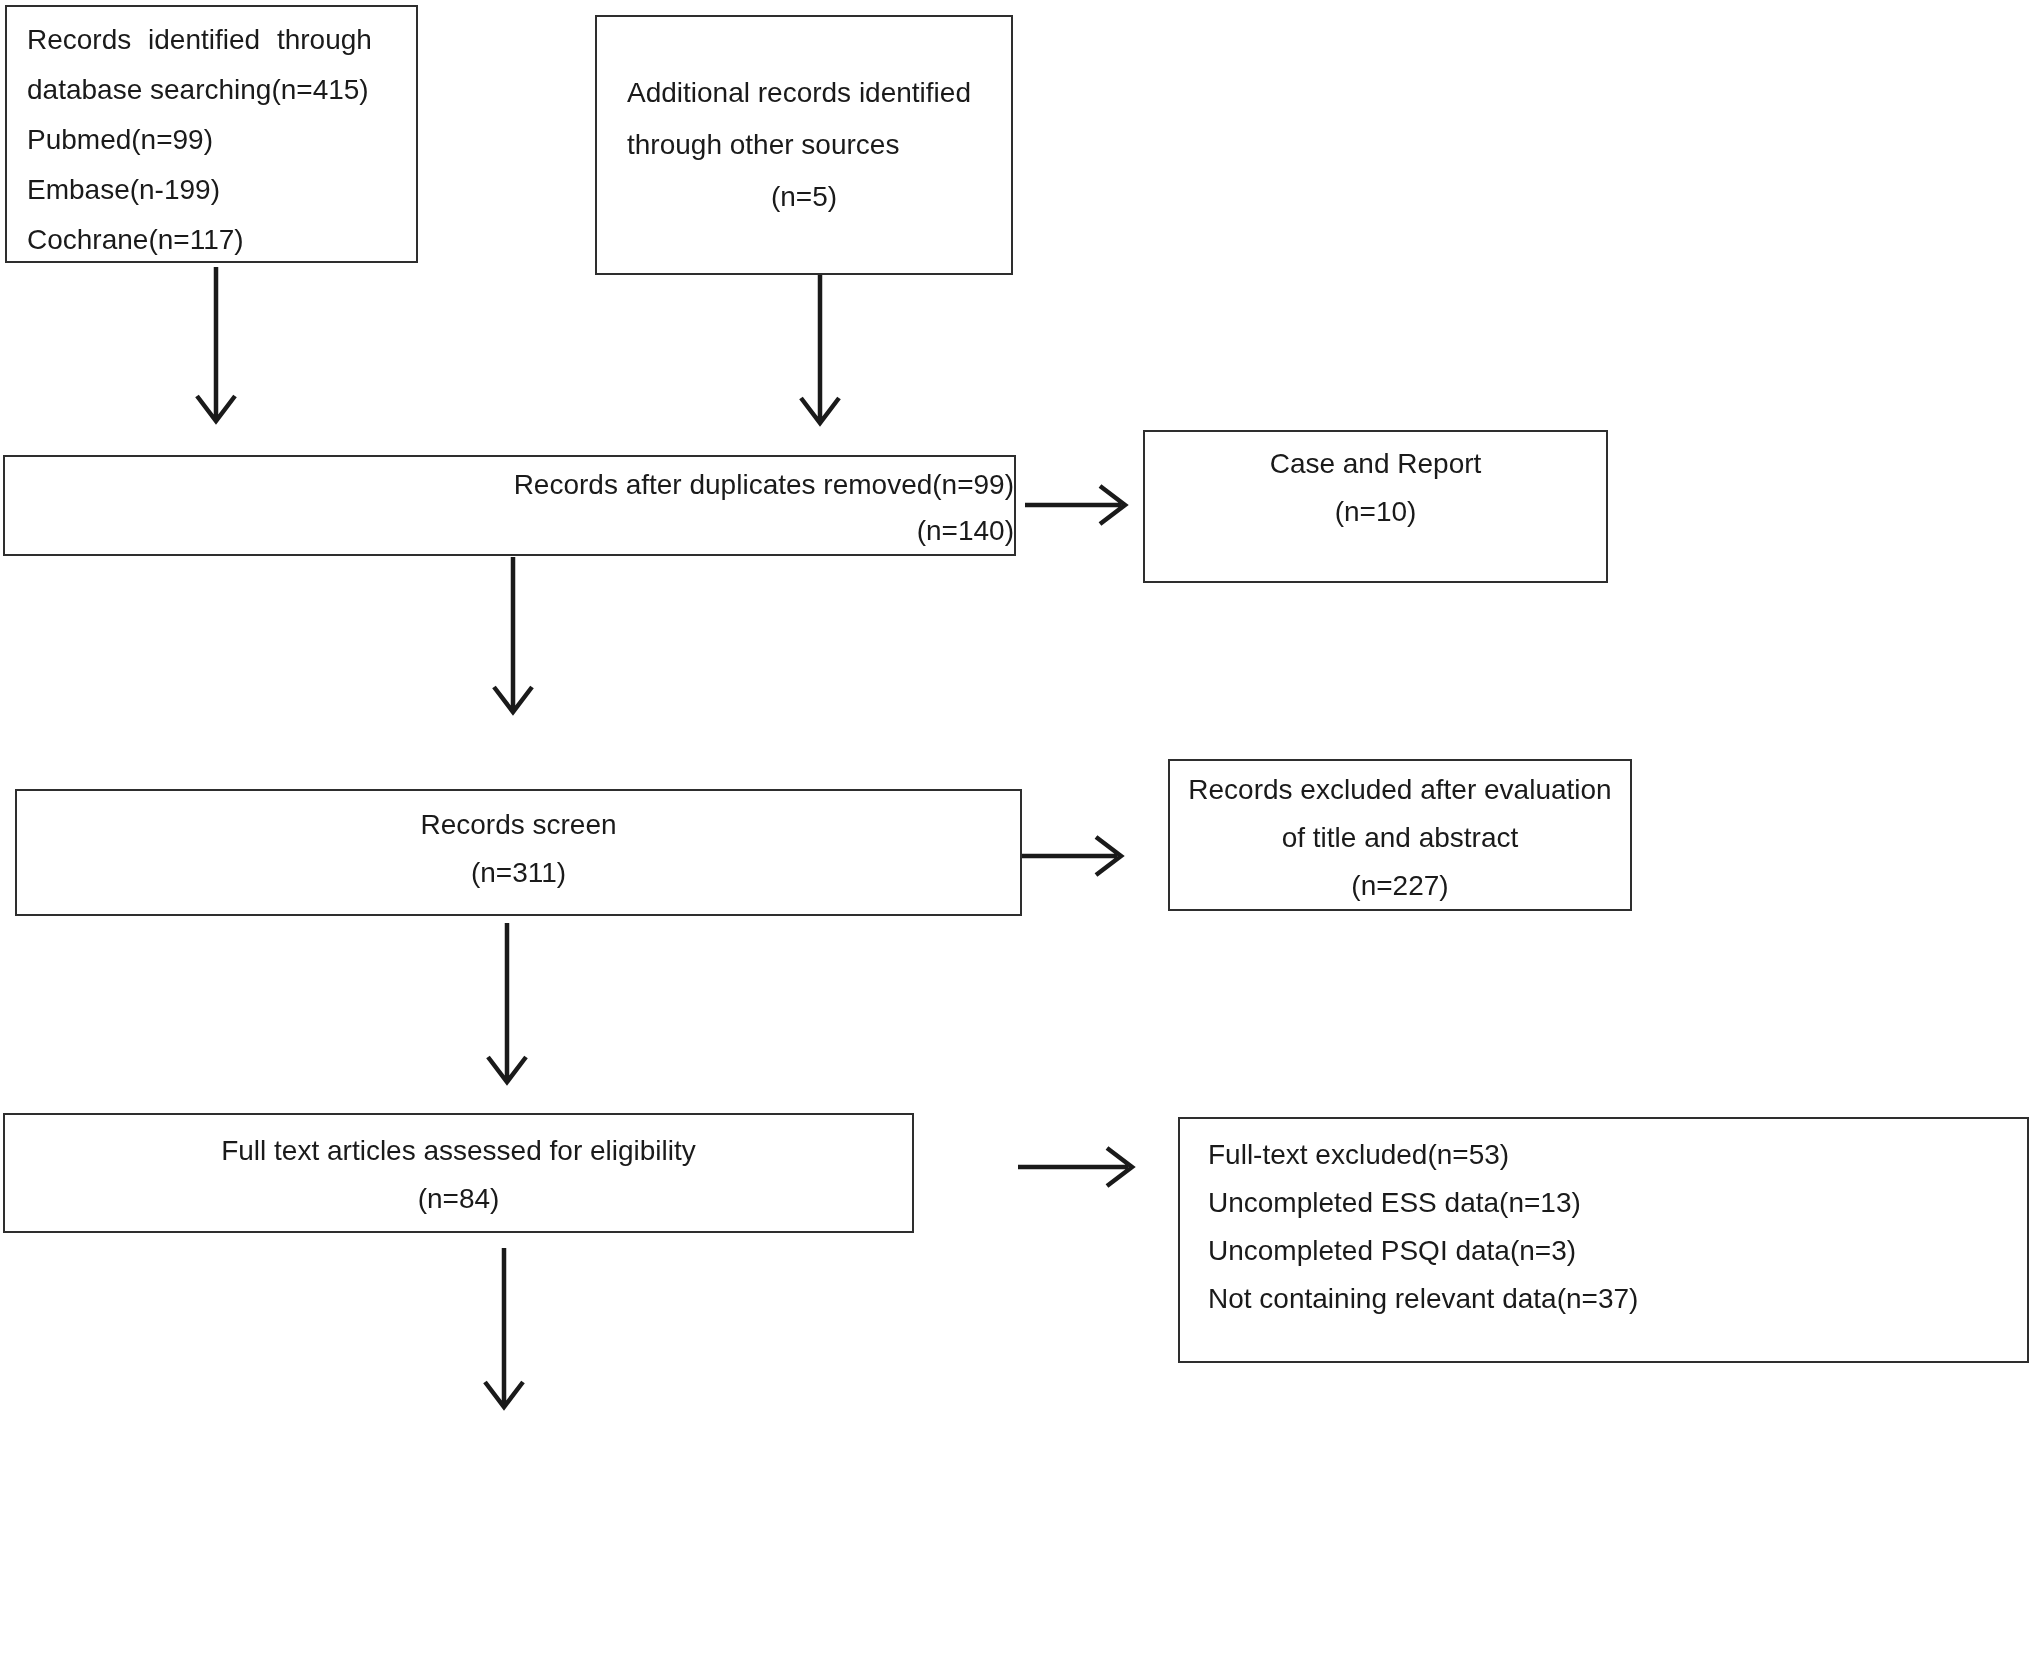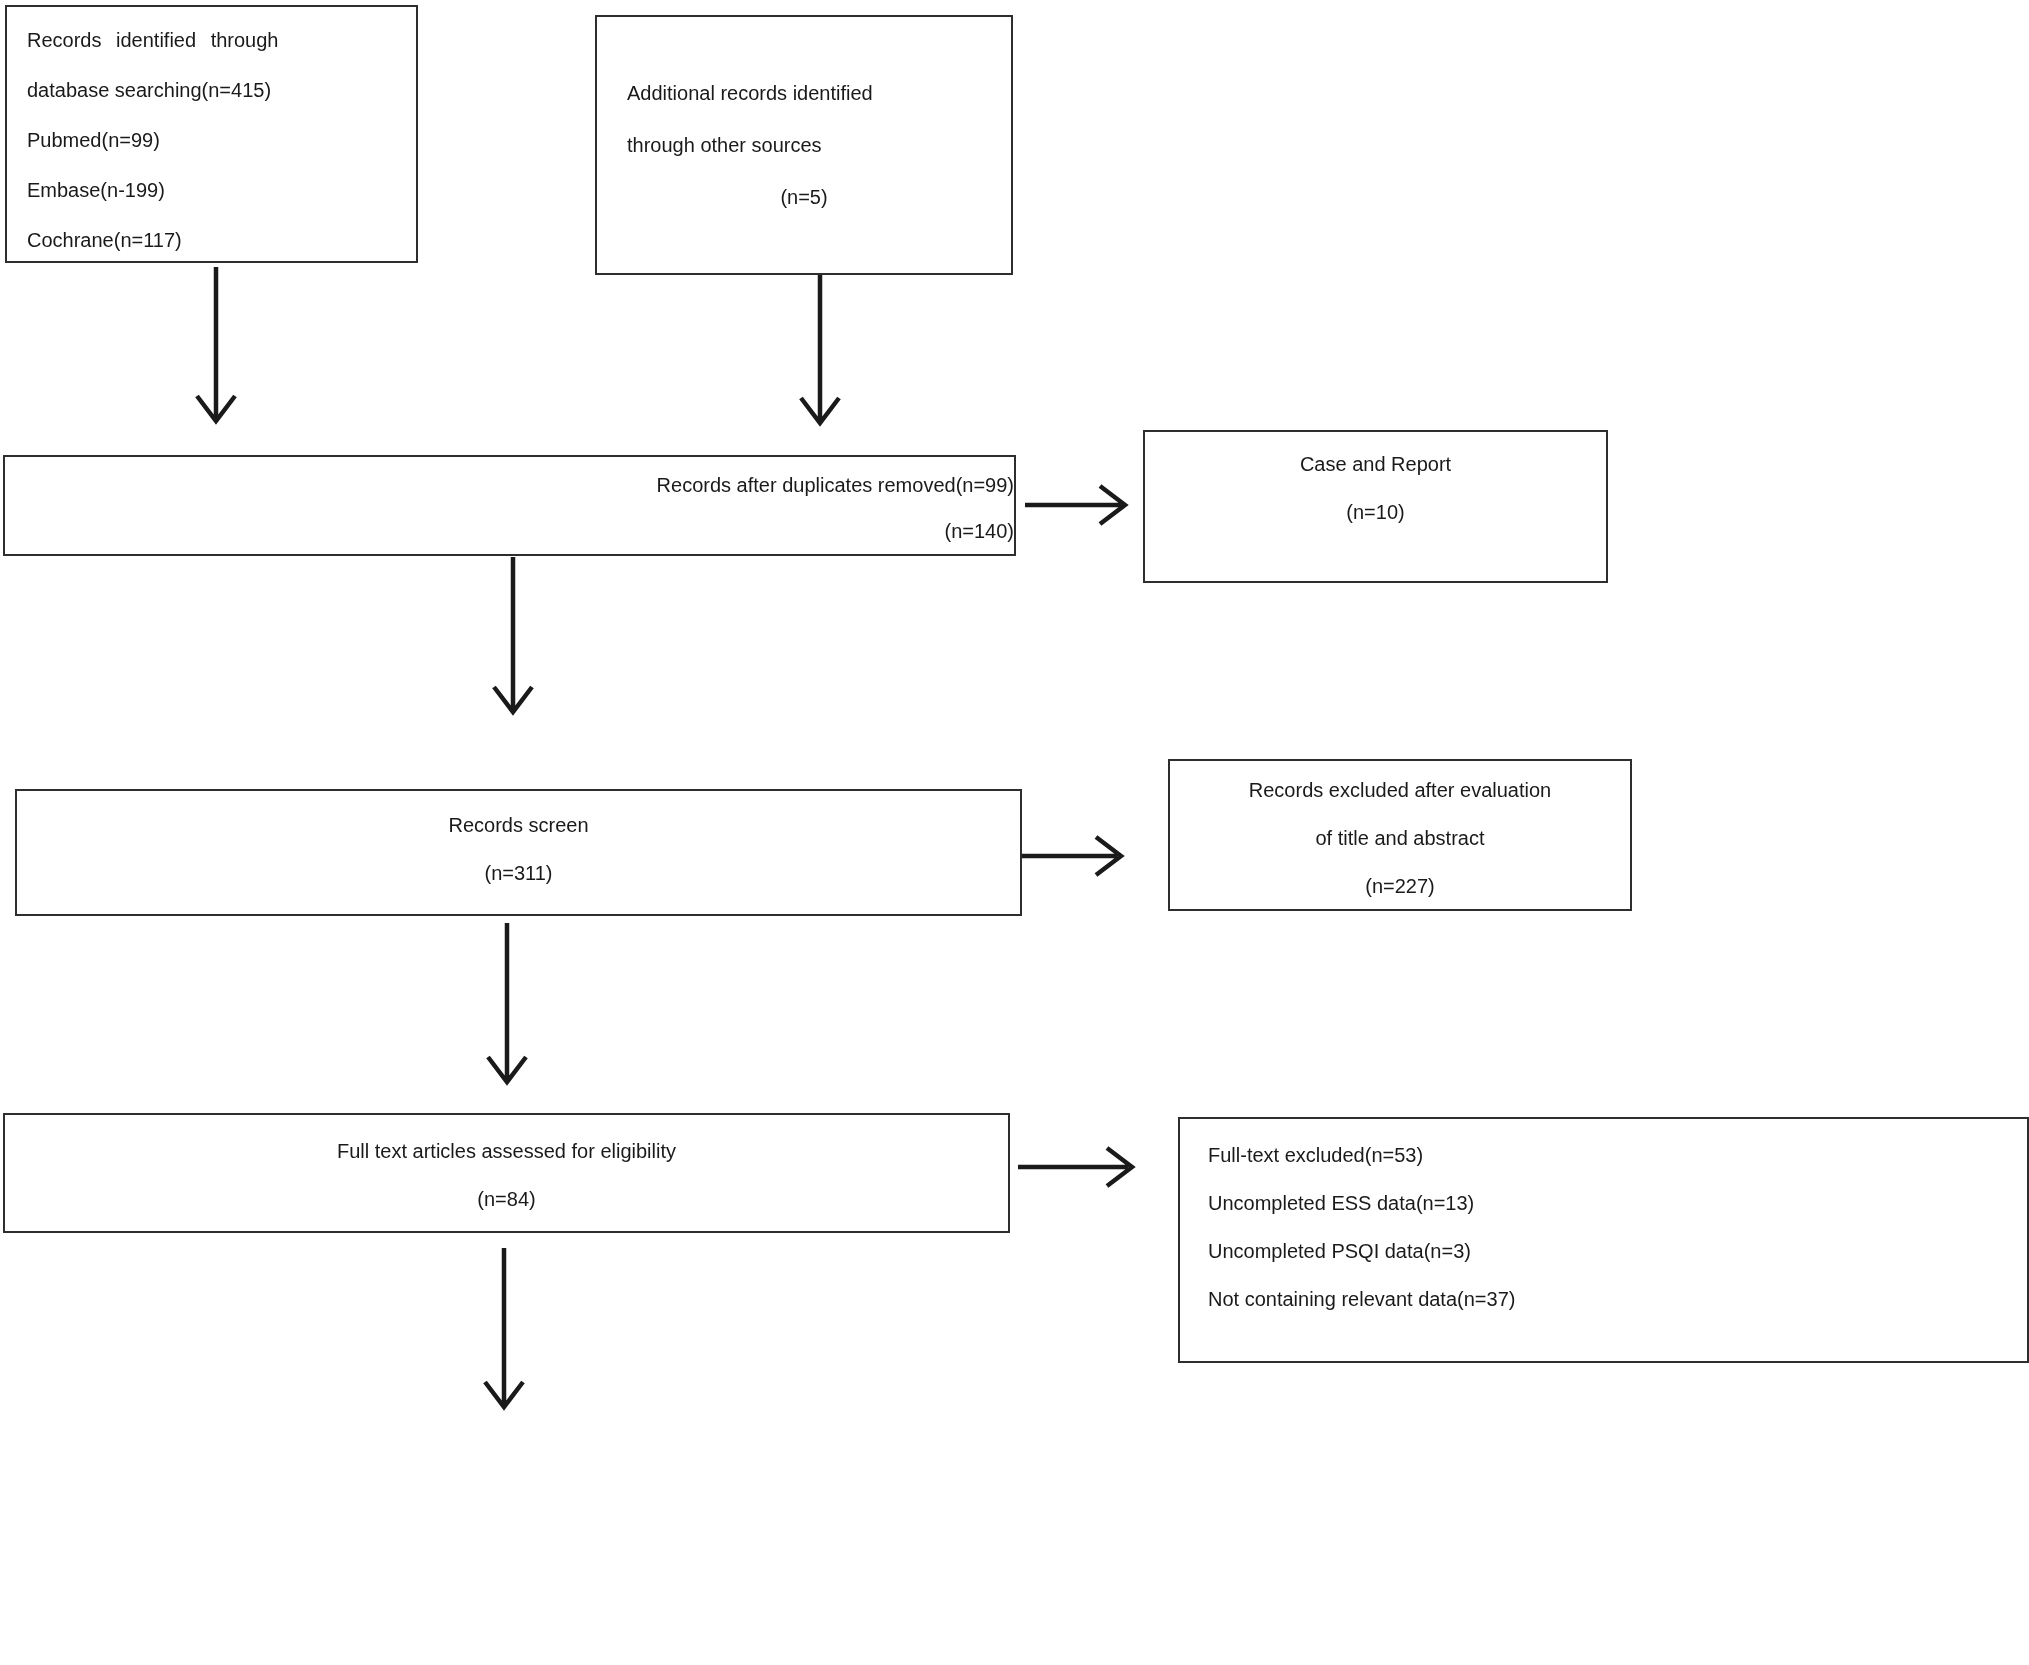--- a/index.html
+++ b/index.html
@@ -7,21 +7,21 @@
     padding: 0;
     background: #ffffff;
   }
   #canvas {
     position: relative;
     width: 2029px;
     height: 1665px;
     background: #ffffff;
     font-family: "Liberation Sans", sans-serif;
     color: #1a1a1a;
-    font-size: 20px;
+    font-size: 28px;
   }
   .fbox {
     position: absolute;
     box-sizing: border-box;
     border: 2px solid #2e2e2e;
     background: #ffffff;
   }
   .fbox .line {
     line-height: 48px;
     white-space: nowrap;
@@ -37,21 +37,21 @@
   
   #box-duplicates-removed { left: 3px; top: 455px; width: 1013px; height: 101px; padding-top: 5px; text-align: right; }
   #box-duplicates-removed .line { line-height: 46px; }
   
   #box-case-report { left: 1143px; top: 430px; width: 465px; height: 153px; padding-top: 8px; text-align: center; }
   
   #box-records-screen { left: 3px; top: 789px; width: 1007px; height: 127px; padding-top: 10px; text-align: center; margin-left: 12px; }
   
   #box-records-excluded { left: 1168px; top: 759px; width: 464px; height: 152px; padding-top: 5px; text-align: center; }
   
-  #box-fulltext-assessed { left: 3px; top: 1113px; width: 1007px; height: 120px; padding-top: 12px; text-align: center; }
+  #box-fulltext-assessed { left: 3px; top: 1113px; width: 911px; height: 120px; padding-top: 12px; text-align: center; }
   
   #box-fulltext-excluded { left: 1178px; top: 1117px; width: 851px; height: 246px; padding: 12px 0 0 28px; }
   
   #box-studies-included { left: 3px; top: 1464px; width: 1007px; height: 196px; padding-top: 6px; text-align: center; }
   #box-studies-included .line { line-height: 47px; }
 
   #flow-arrows {
     position: absolute;
     left: 0; top: 0;
     width: 2029px;

